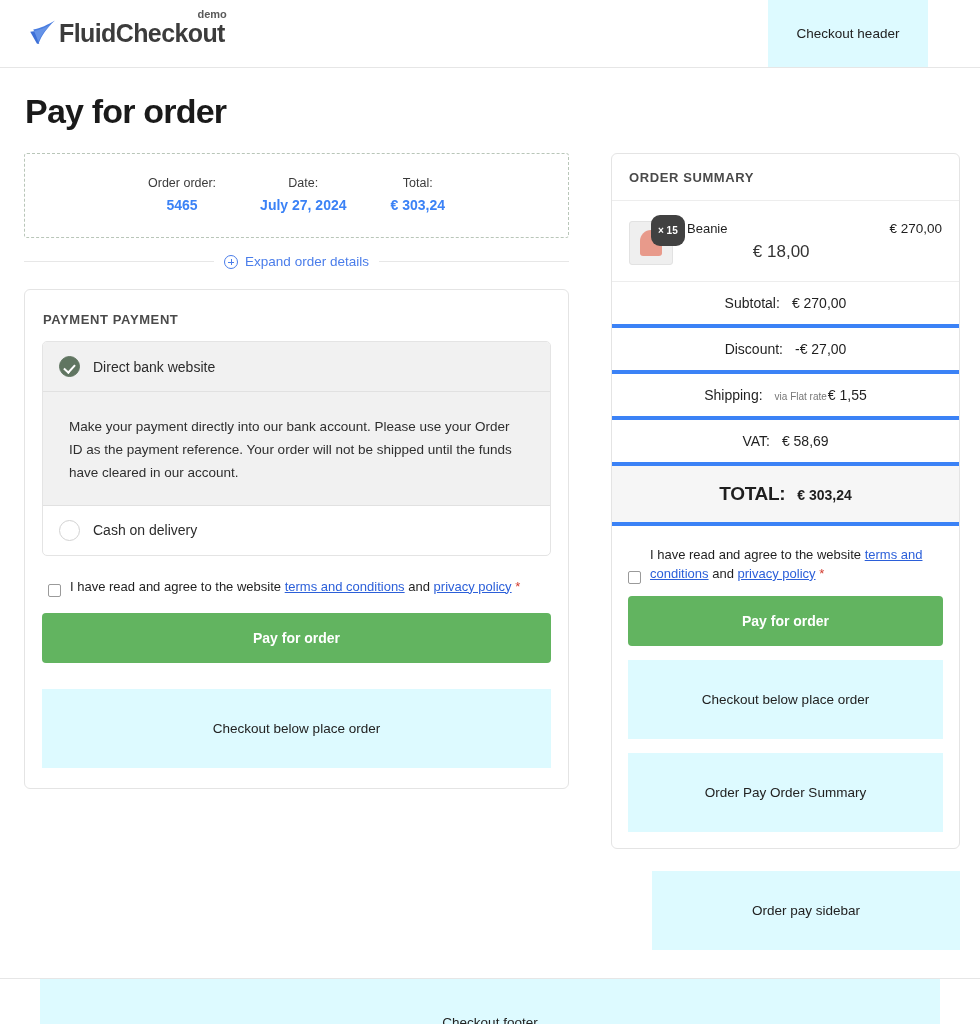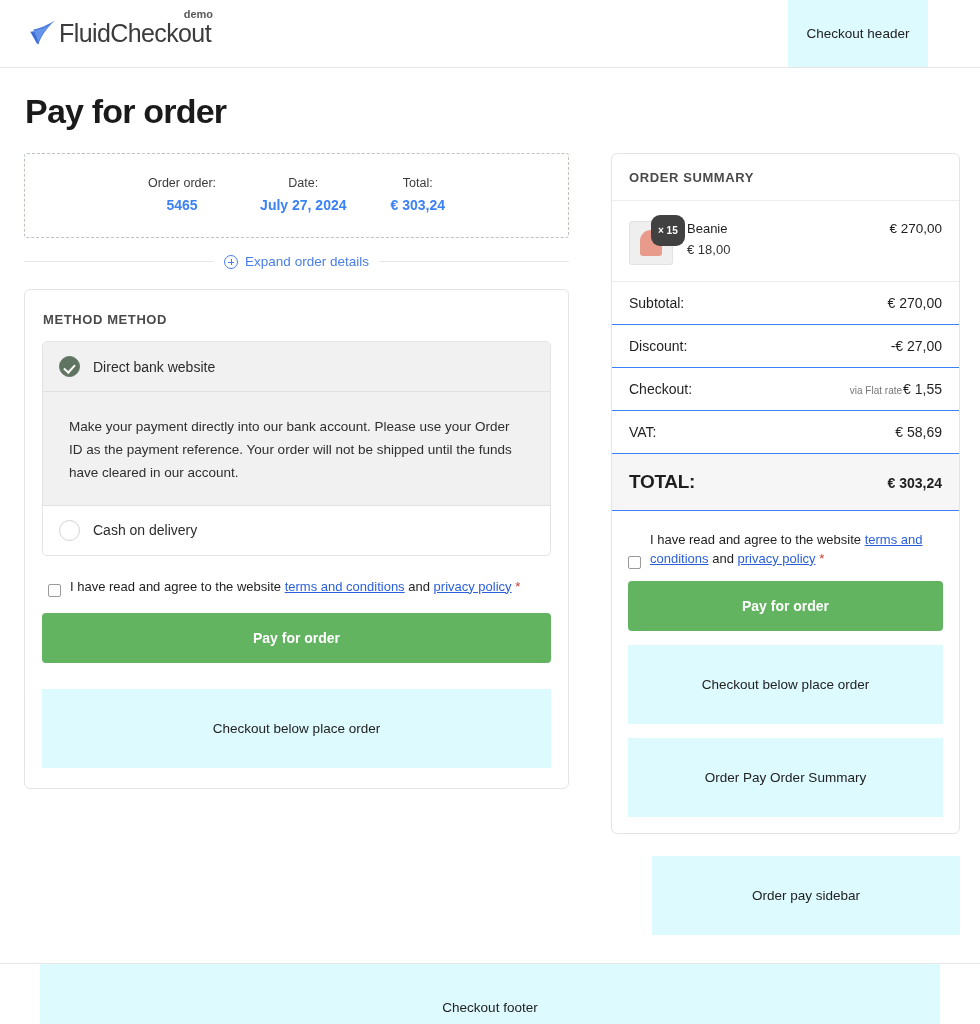--- a/index.html
+++ b/index.html
@@ -25,34 +25,34 @@
   }
   .logo-wrap {
     display: flex;
     align-items: center;
     padding-left: 28px;
   }
   .logo-mark { width: 30px; height: 30px; display:block; margin-right: 1px; }
   .logo-text-wrap { position: relative; display: inline-block; }
   .logo-text {
     font-size: 25px;
-    font-weight: 400;
+    font-weight: 700;
     letter-spacing: -0.6px;
     color: #3c3c3c;
   }
   .logo-sup {
     position: absolute;
     top: -11px;
     right: -2px;
     font-size: 11px;
     font-weight: 600;
     color: #5a5a5a;
   }
   .header-placeholder {
-    width: 140px;
+    width: 160px;
     background: #ddfaff;
     display: flex;
     align-items: center;
     justify-content: center;
     font-size: 13.5px;
     color: #222;
     margin-right: 52px;
   }
 
   
@@ -274,29 +274,29 @@
     background: #414141;
     color: #fff;
     font-size: 10px;
     font-weight: bold;
     border-radius: 9px;
     padding: 10px 7px;
     white-space: nowrap;
   }
   .item-info { flex: 1 1 auto; padding-top: 6px; }
   .item-name { font-size: 13px; color: #1f1f1f; margin-bottom: 6px; }
-  .item-unit { font-size: 13px; color: #333; }
+  .item-unit { font-size: 17px; color: #333; text-align: center; }
   .item-total { font-size: 13.5px; color: #1f1f1f; padding-top: 6px; white-space: nowrap; }
 
   .total-row {
     display: flex;
     align-items: baseline;
-    justify-content: space-between;
+    justify-content: center;
     padding: 13px 17px;
-    border-bottom: 1px solid #3b82f6;
+    border-bottom: 4px solid #3b82f6;
     font-size: 14px;
     color: #1f1f1f;
     gap: 12px;
   }
   .total-row .amount { white-space: nowrap; }
   .ship-note {
     font-size: 10px;
     color: #777;
     margin-right: 1px;
   }
@@ -369,21 +369,21 @@
       <div class="expand-row">
         <div class="rule"></div>
         <span class="expand-link">
           <span class="plus-circle"></span>
           <span>Expand order details</span>
         </span>
         <div class="rule"></div>
       </div>
 
       <div class="card card-main">
-        <div class="section-title">METHOD METHOD</div>
+        <div class="section-title">PAYMENT PAYMENT</div>
 
         <div class="pm-box">
           <div class="pm-option selected">
             <span class="radio checked"></span>
             <span>Direct bank website</span>
           </div>
           <div class="pm-desc">Make your payment directly into our bank account. Please use your Order ID as the payment reference. Your order will not be shipped until the funds have cleared in our account.</div>
           <div class="pm-option">
             <span class="radio"></span>
             <span>Cash on delivery</span>
@@ -429,21 +429,21 @@
 
         <div class="total-row">
           <span class="label">Subtotal:</span>
           <span class="amount">€ 270,00</span>
         </div>
         <div class="total-row">
           <span class="label">Discount:</span>
           <span class="amount">-€ 27,00</span>
         </div>
         <div class="total-row">
-          <span class="label">Checkout:</span>
+          <span class="label">Shipping:</span>
           <span class="amount"><span class="ship-note">via Flat rate</span><span>€ 1,55</span></span>
         </div>
         <div class="total-row">
           <span class="label">VAT:</span>
           <span class="amount">€ 58,69</span>
         </div>
         <div class="total-row grand">
           <span class="label">TOTAL:</span>
           <span class="amount">€ 303,24</span>
         </div>

